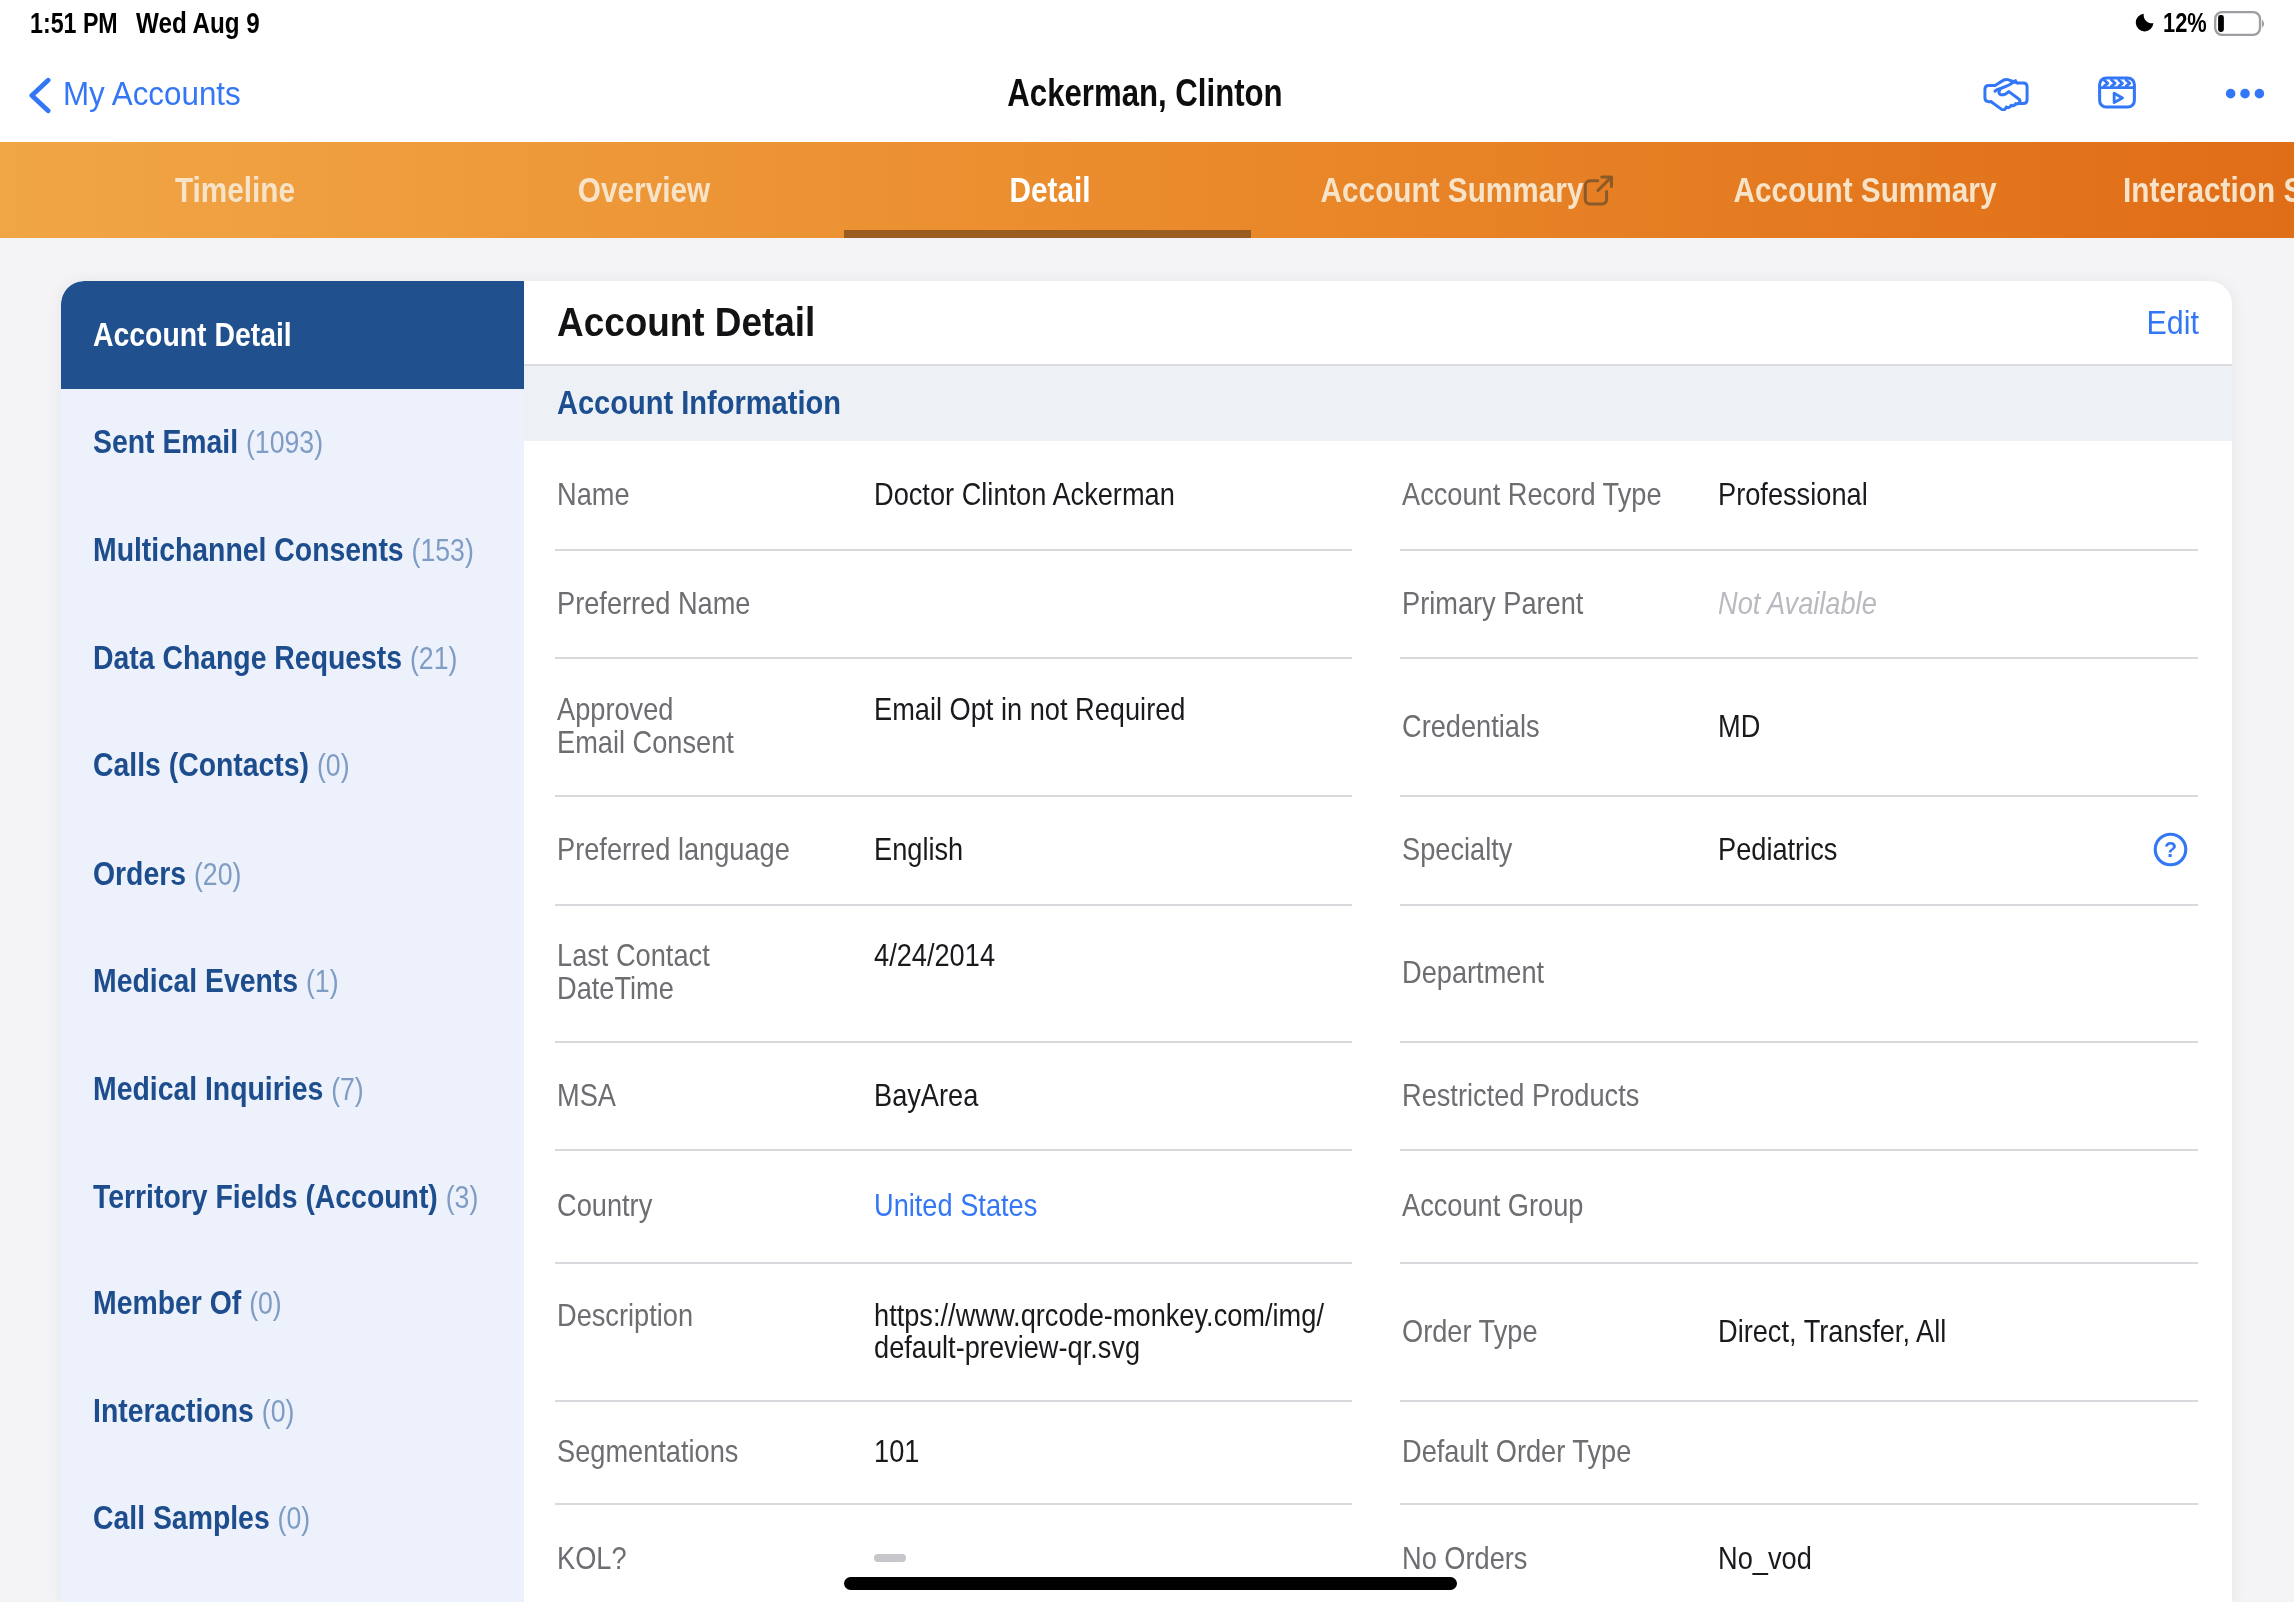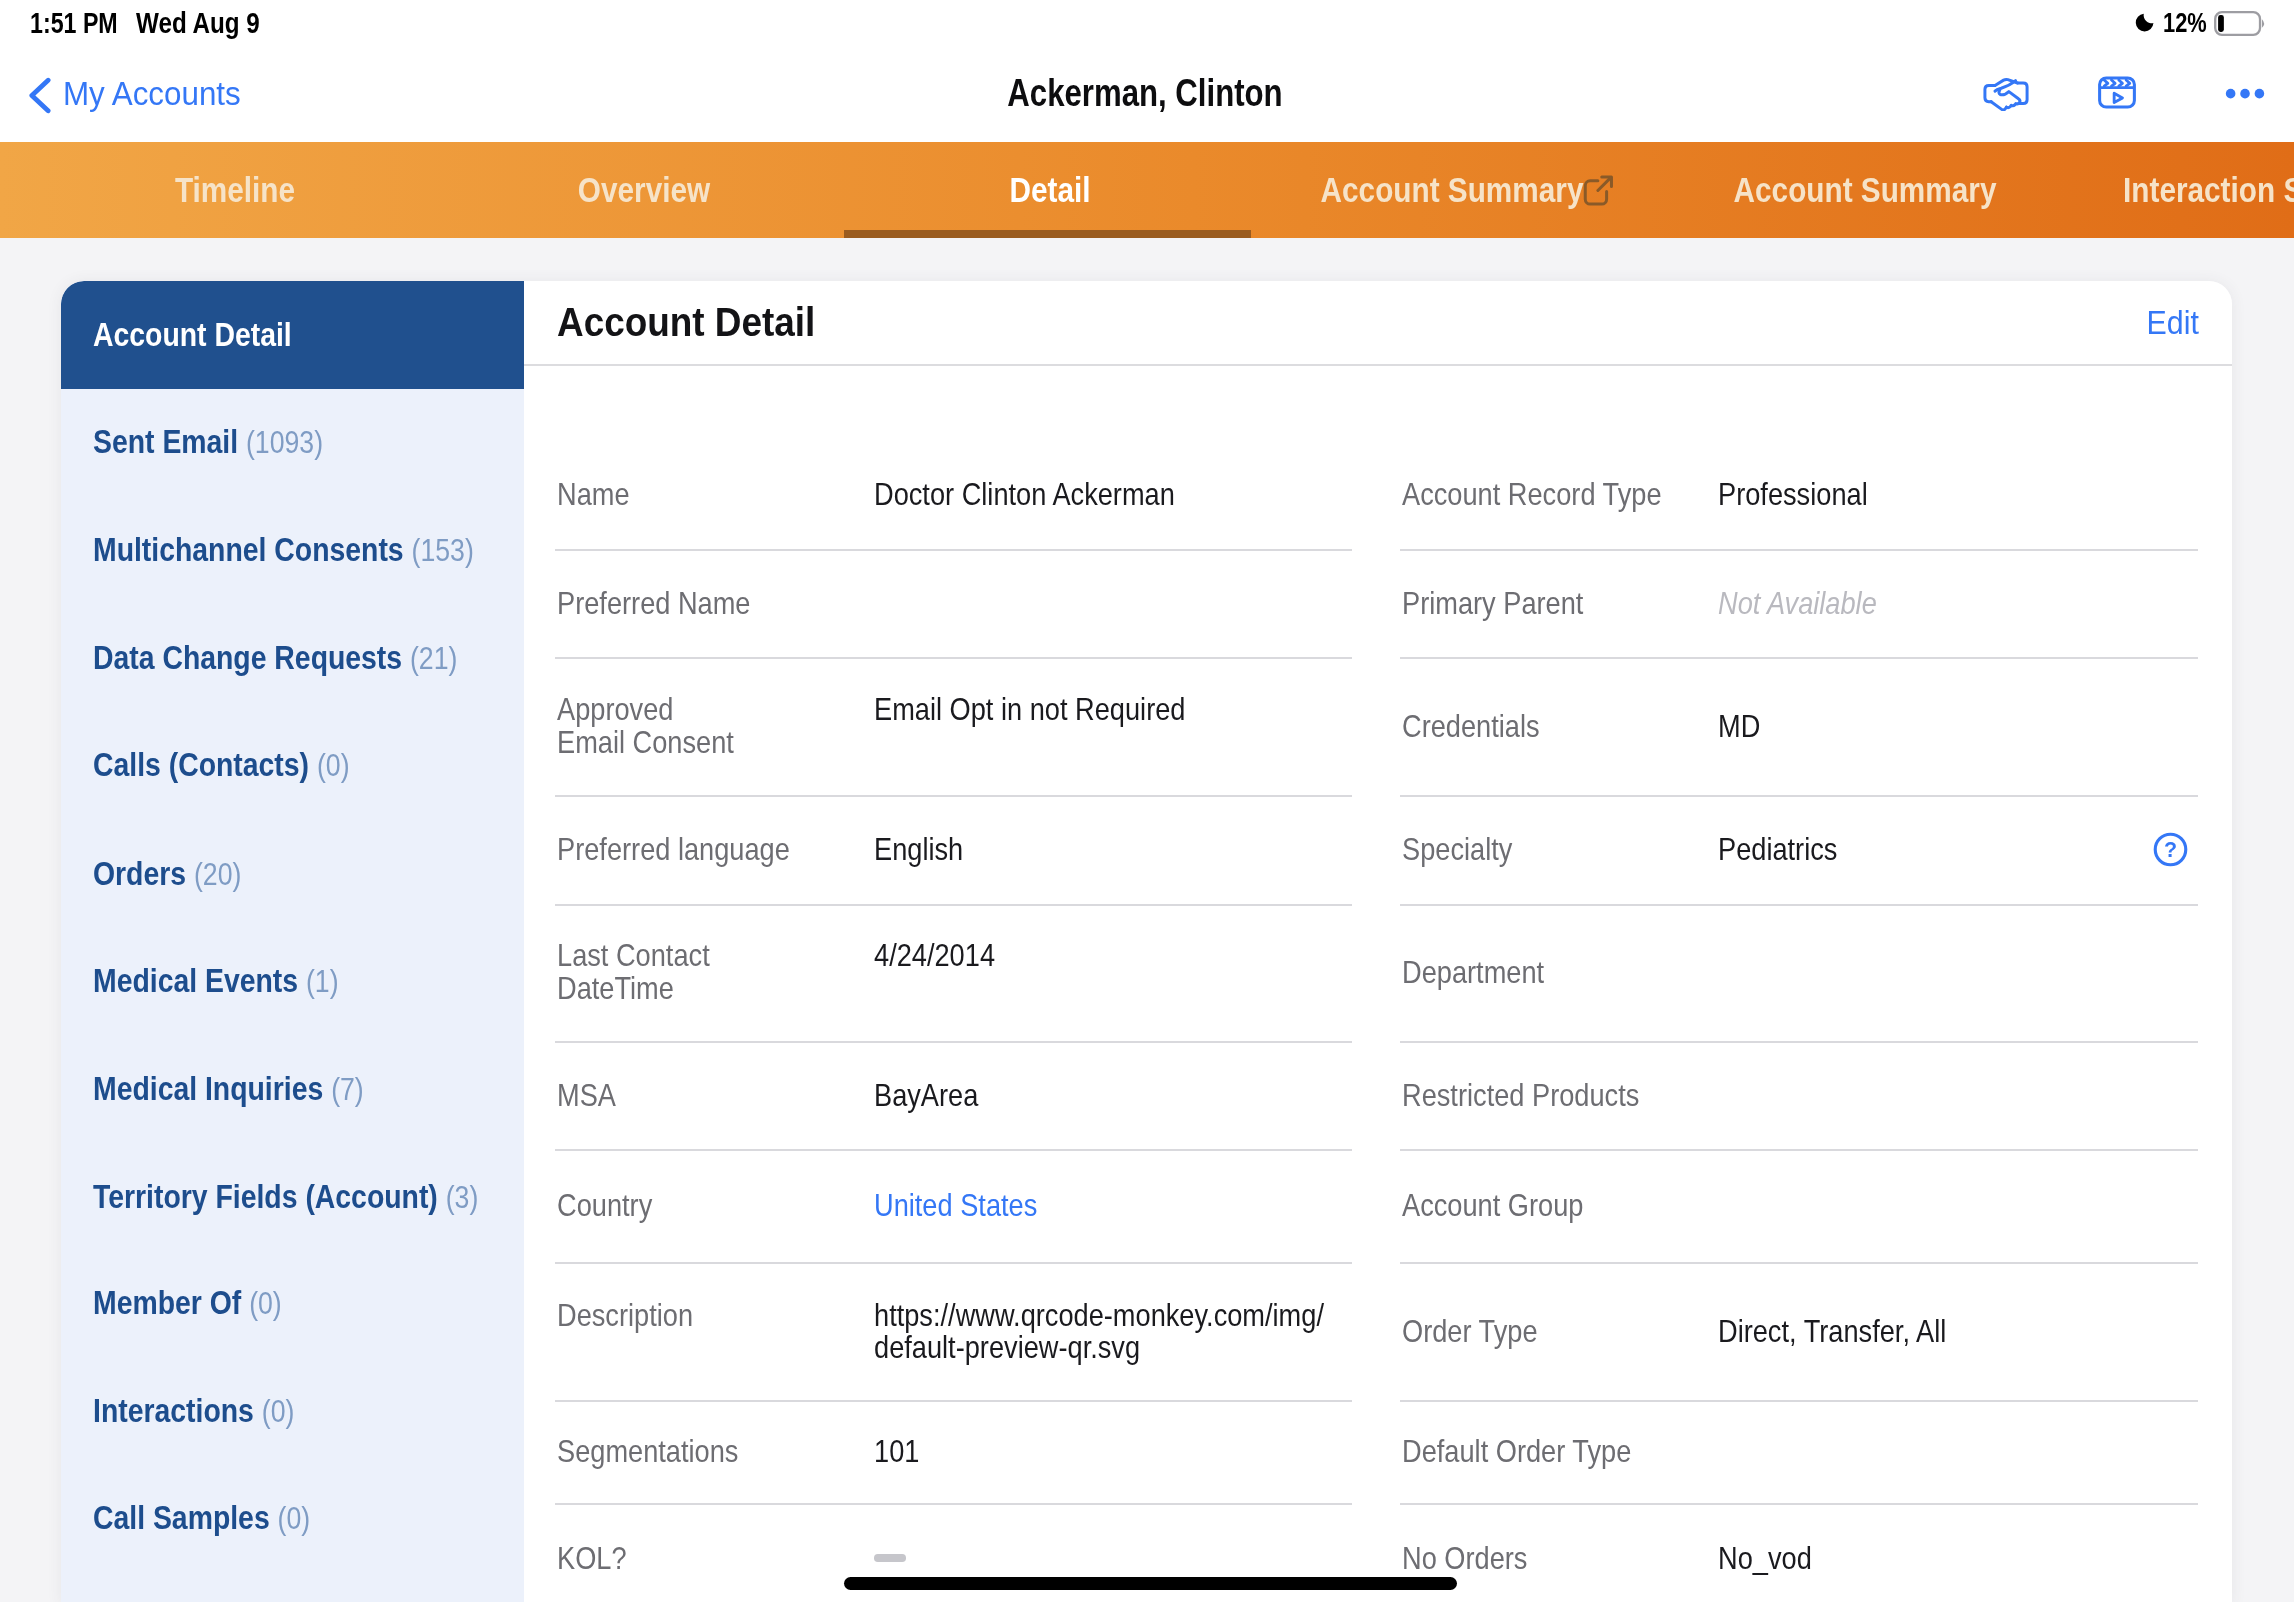--- a/index.html
+++ b/index.html
@@ -130,20 +130,23 @@
       <div class="sitem" style="top:808px;">Medical Inquiries <span class="cnt">(7)</span></div>
       <div class="sitem" style="top:916px;">Territory Fields (Account) <span class="cnt">(3)</span></div>
       <div class="sitem" style="top:1022px;">Member Of <span class="cnt">(0)</span></div>
       <div class="sitem" style="top:1130px;">Interactions <span class="cnt">(0)</span></div>
       <div class="sitem" style="top:1237px;">Call Samples <span class="cnt">(0)</span></div>
     </div>
     <div id="card">
       <div id="cardtitle">Account Detail</div>
       <div id="edit">Edit</div>
       <div id="hdrline"></div>
+      <div id="band">
+        <div id="bandtxt">Account Information</div>
+      </div>
 
       <div class="t lbl" style="left:33px; top:213px;">Name</div>
       <div class="t val" style="left:350px; top:213px;">Doctor Clinton Ackerman</div>
       <div class="div ldiv" style="top:268px;"></div>
 
       <div class="t lbl" style="left:33px; top:322px;">Preferred Name</div>
       <div class="div ldiv" style="top:376px;"></div>
 
       <div class="t lbl" style="left:33px; top:428px;">Approved</div>
       <div class="t lbl" style="left:33px; top:461px;">Email Consent</div>

